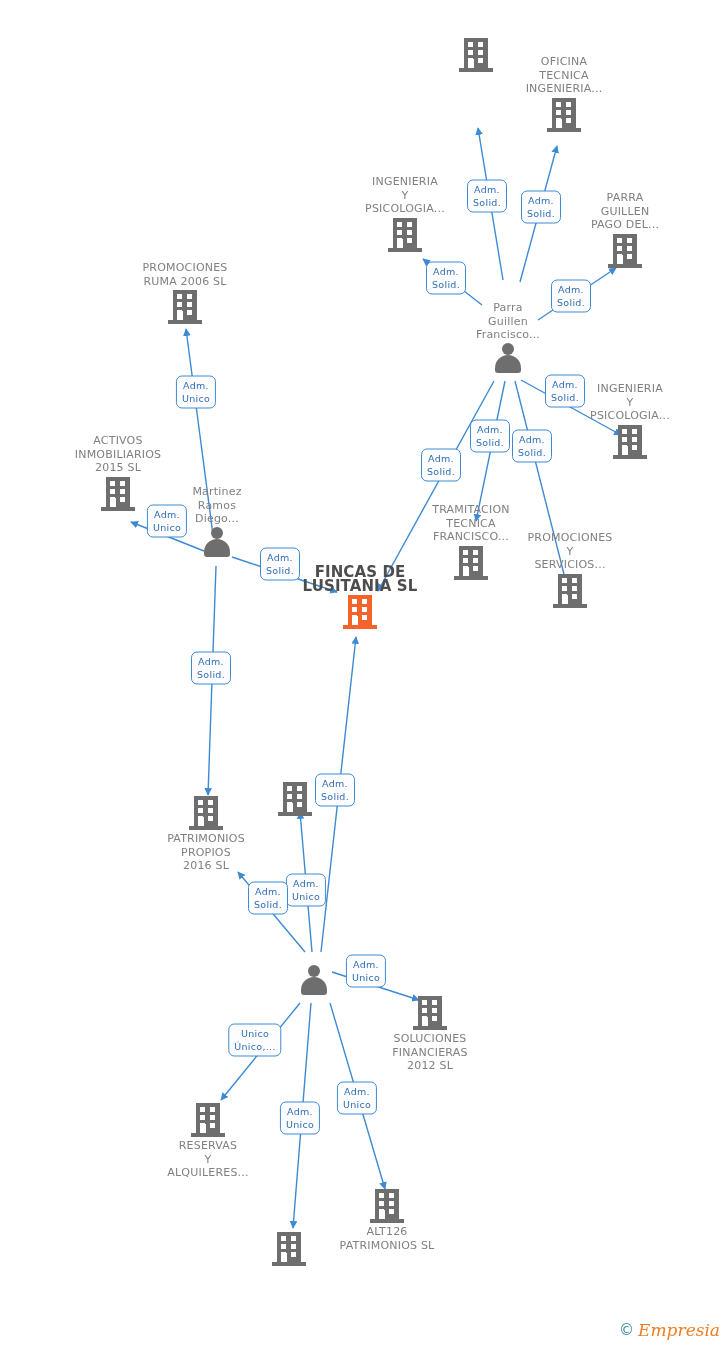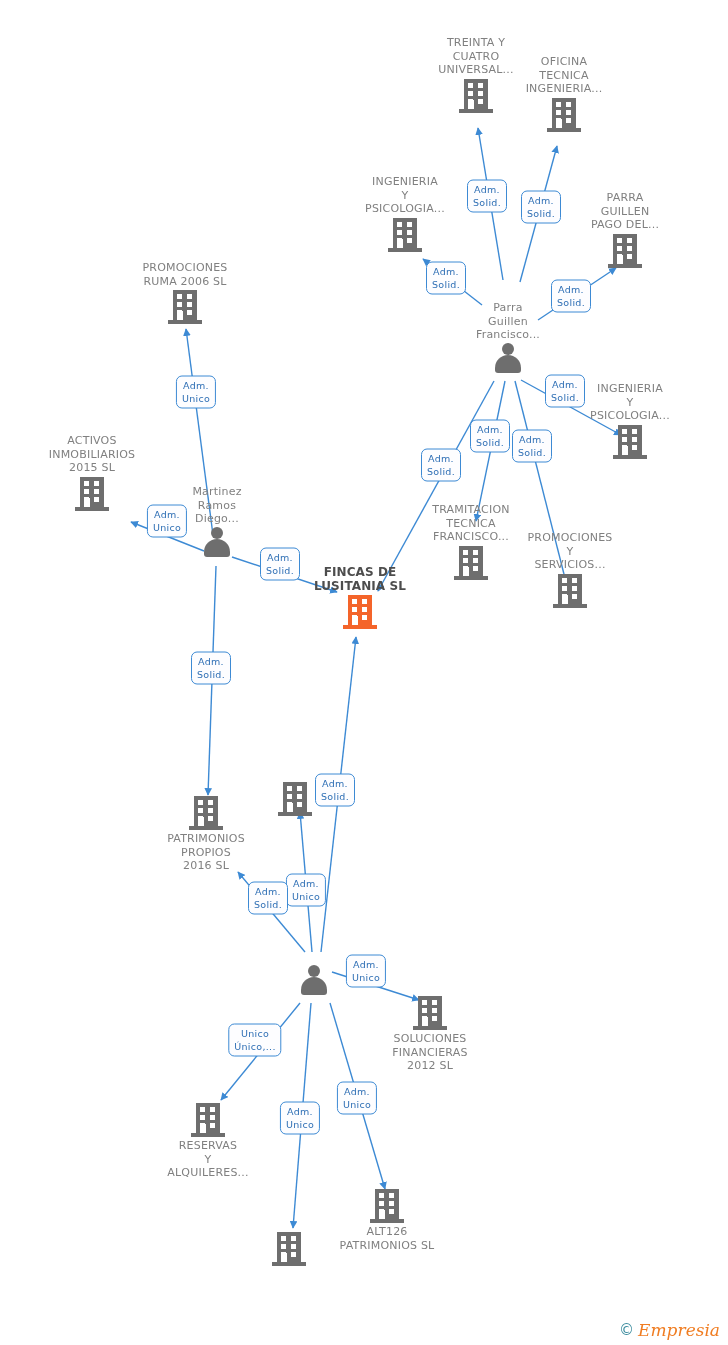--- a/index.html
+++ b/index.html
@@ -39,21 +39,21 @@
   }
   .node .nicon{
     display:block;
     margin:1px auto 0 auto;
     width:34px;height:38px;
   }
   .node.below .nicon{margin:0 auto 1px auto;}
   .node.focus .nlabel{
     color:#4d4d4d;
     font-weight:bold;
-    font-size:12px;
+    font-size:15px;
     letter-spacing:0.1px;
   }
 
   
   .bld{position:relative;width:34px;height:38px;}
   .bld .body{
     position:absolute;left:5px;top:2px;width:24px;height:30px;
     background:#6e6e6e;
   }
   .bld .base{
@@ -139,23 +139,20 @@
         <path d="M 305,952 L 238,872" fill="none" stroke="#3d8ad4" stroke-width="1.4" marker-end="url(#arrow)"></path>
         <path d="M 332,972 L 419,1000" fill="none" stroke="#3d8ad4" stroke-width="1.4" marker-end="url(#arrow)"></path>
         <path d="M 300,1003 L 221,1100" fill="none" stroke="#3d8ad4" stroke-width="1.4" marker-end="url(#arrow)"></path>
         <path d="M 311,1003 L 293,1228" fill="none" stroke="#3d8ad4" stroke-width="1.4" marker-end="url(#arrow)"></path>
         <path d="M 330,1003 L 385,1189" fill="none" stroke="#3d8ad4" stroke-width="1.4" marker-end="url(#arrow)"></path>
       </g>
   </svg>
 
   <div id="node-layer">
       <div class="node below" style="left: 476px; top: 36px;">
-        <span class="nlabel">TREINTA Y
-CUATRO
-UNIVERSAL...</span>
         <span class="nicon">
           <div class="bld">
             <div class="body"></div>
             <div class="base"></div>
             <i class="w" style="left:9px;top:6px"></i>
             <i class="w" style="left:19px;top:6px"></i>
             <i class="w" style="left:9px;top:14px"></i>
             <i class="w" style="left:19px;top:14px"></i>
             <i class="w" style="left:9px;top:22px"></i>
             <i class="w" style="left:19px;top:22px"></i>
@@ -256,21 +253,21 @@
             <i class="w" style="left:9px;top:6px"></i>
             <i class="w" style="left:19px;top:6px"></i>
             <i class="w" style="left:9px;top:14px"></i>
             <i class="w" style="left:19px;top:14px"></i>
             <i class="w" style="left:9px;top:22px"></i>
             <i class="w" style="left:19px;top:22px"></i>
             <i class="door" style="left:9px;top:23px"></i>
           </div>
         </span>
       </div>
-      <div class="node below" style="left: 92px; top: 434px;">
+      <div class="node below" style="left: 118px; top: 434px;">
         <span class="nlabel">ACTIVOS
 INMOBILIARIOS
 2015 SL</span>
         <span class="nicon">
           <div class="bld">
             <div class="body"></div>
             <div class="base"></div>
             <i class="w" style="left:9px;top:6px"></i>
             <i class="w" style="left:19px;top:6px"></i>
             <i class="w" style="left:9px;top:14px"></i>

